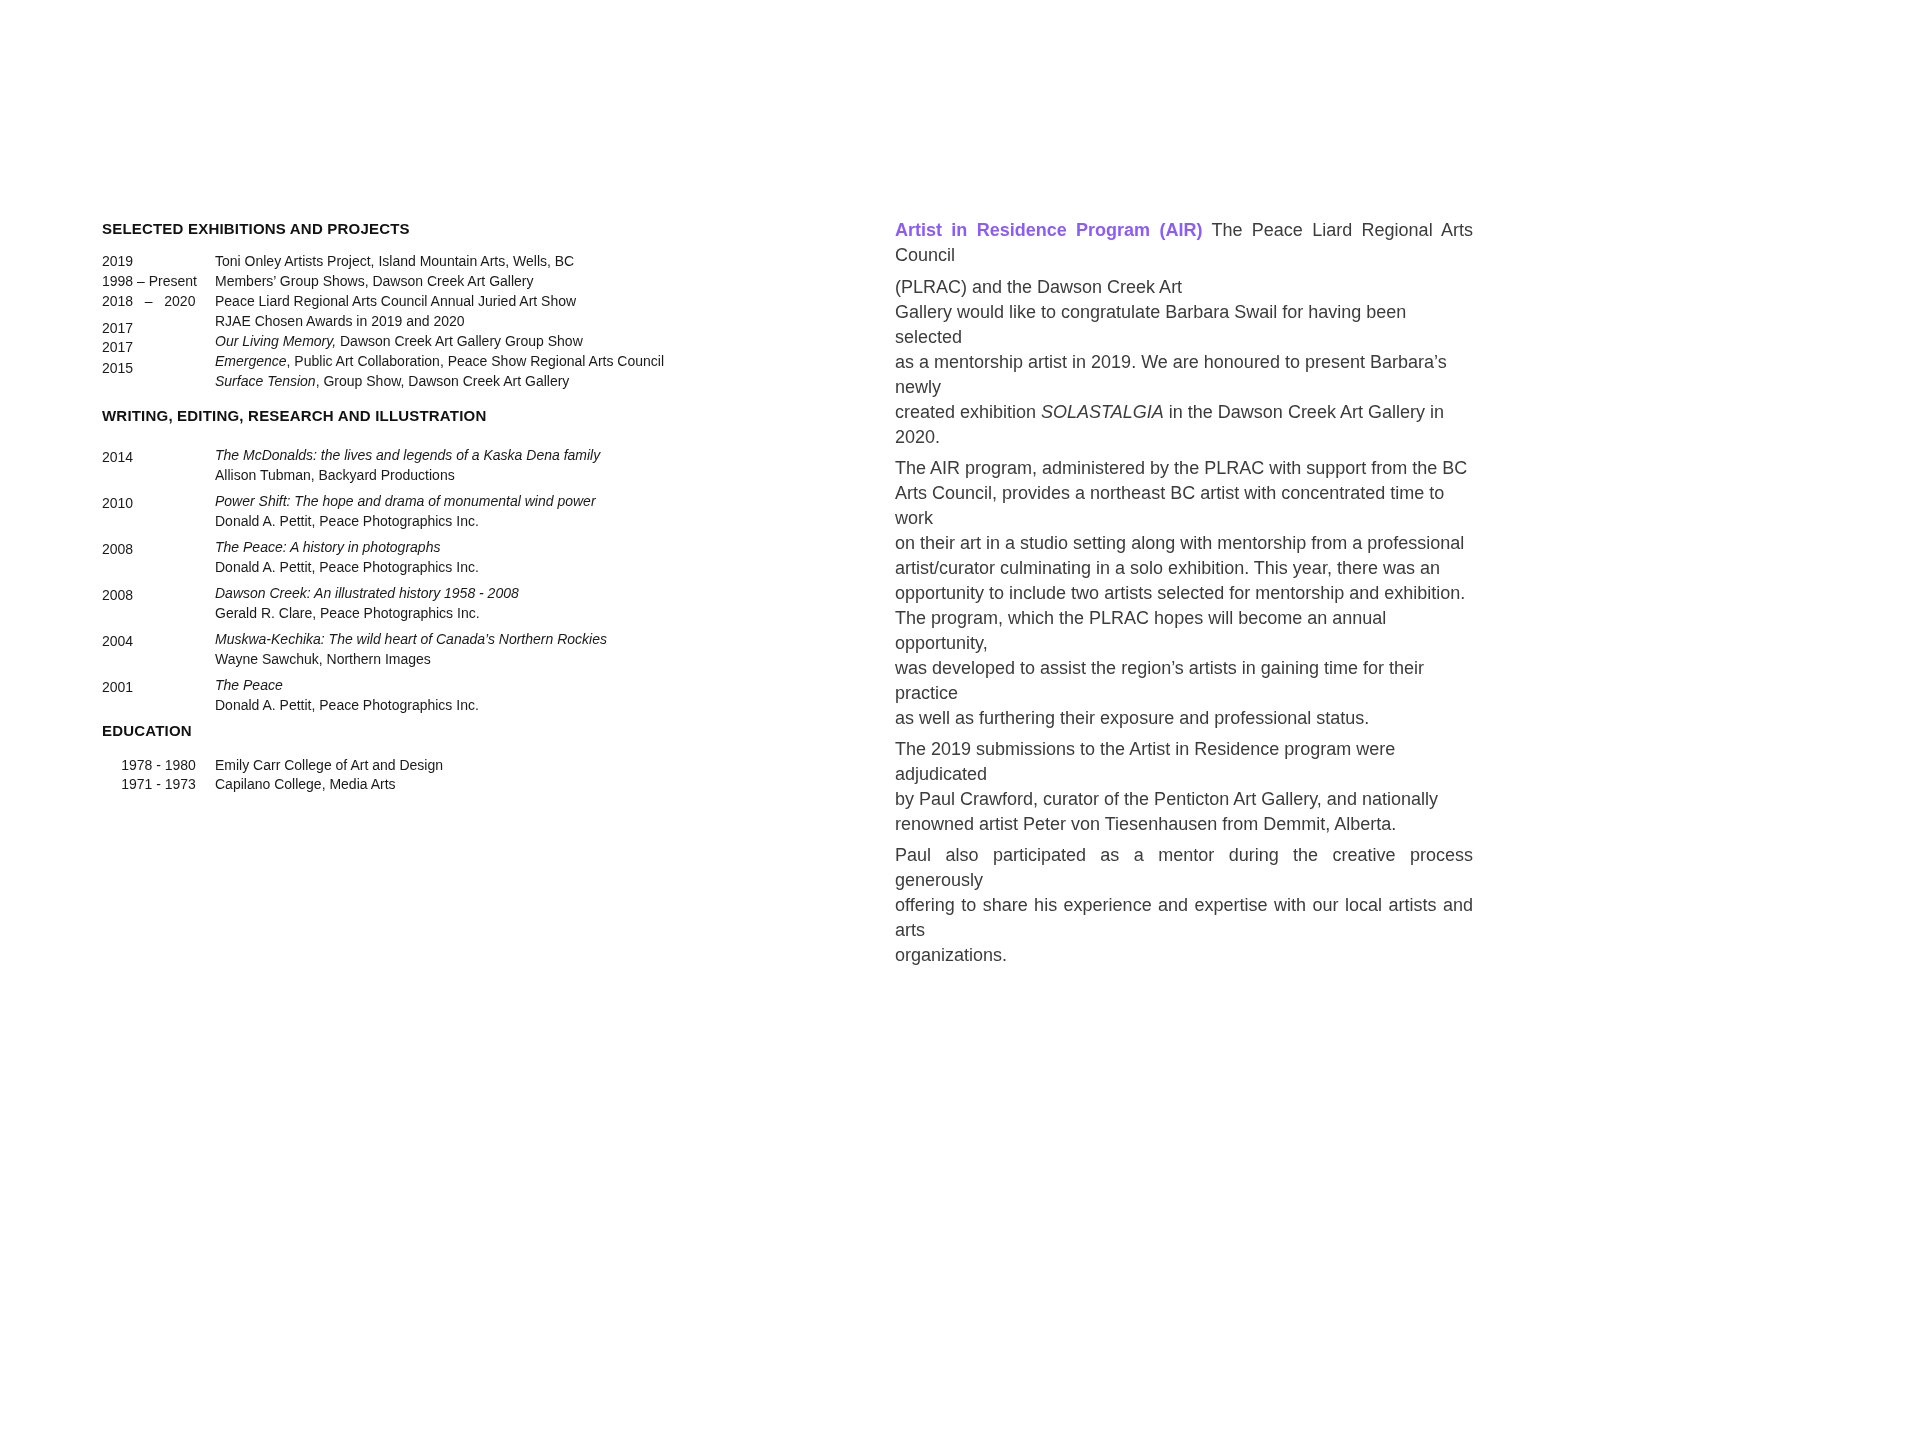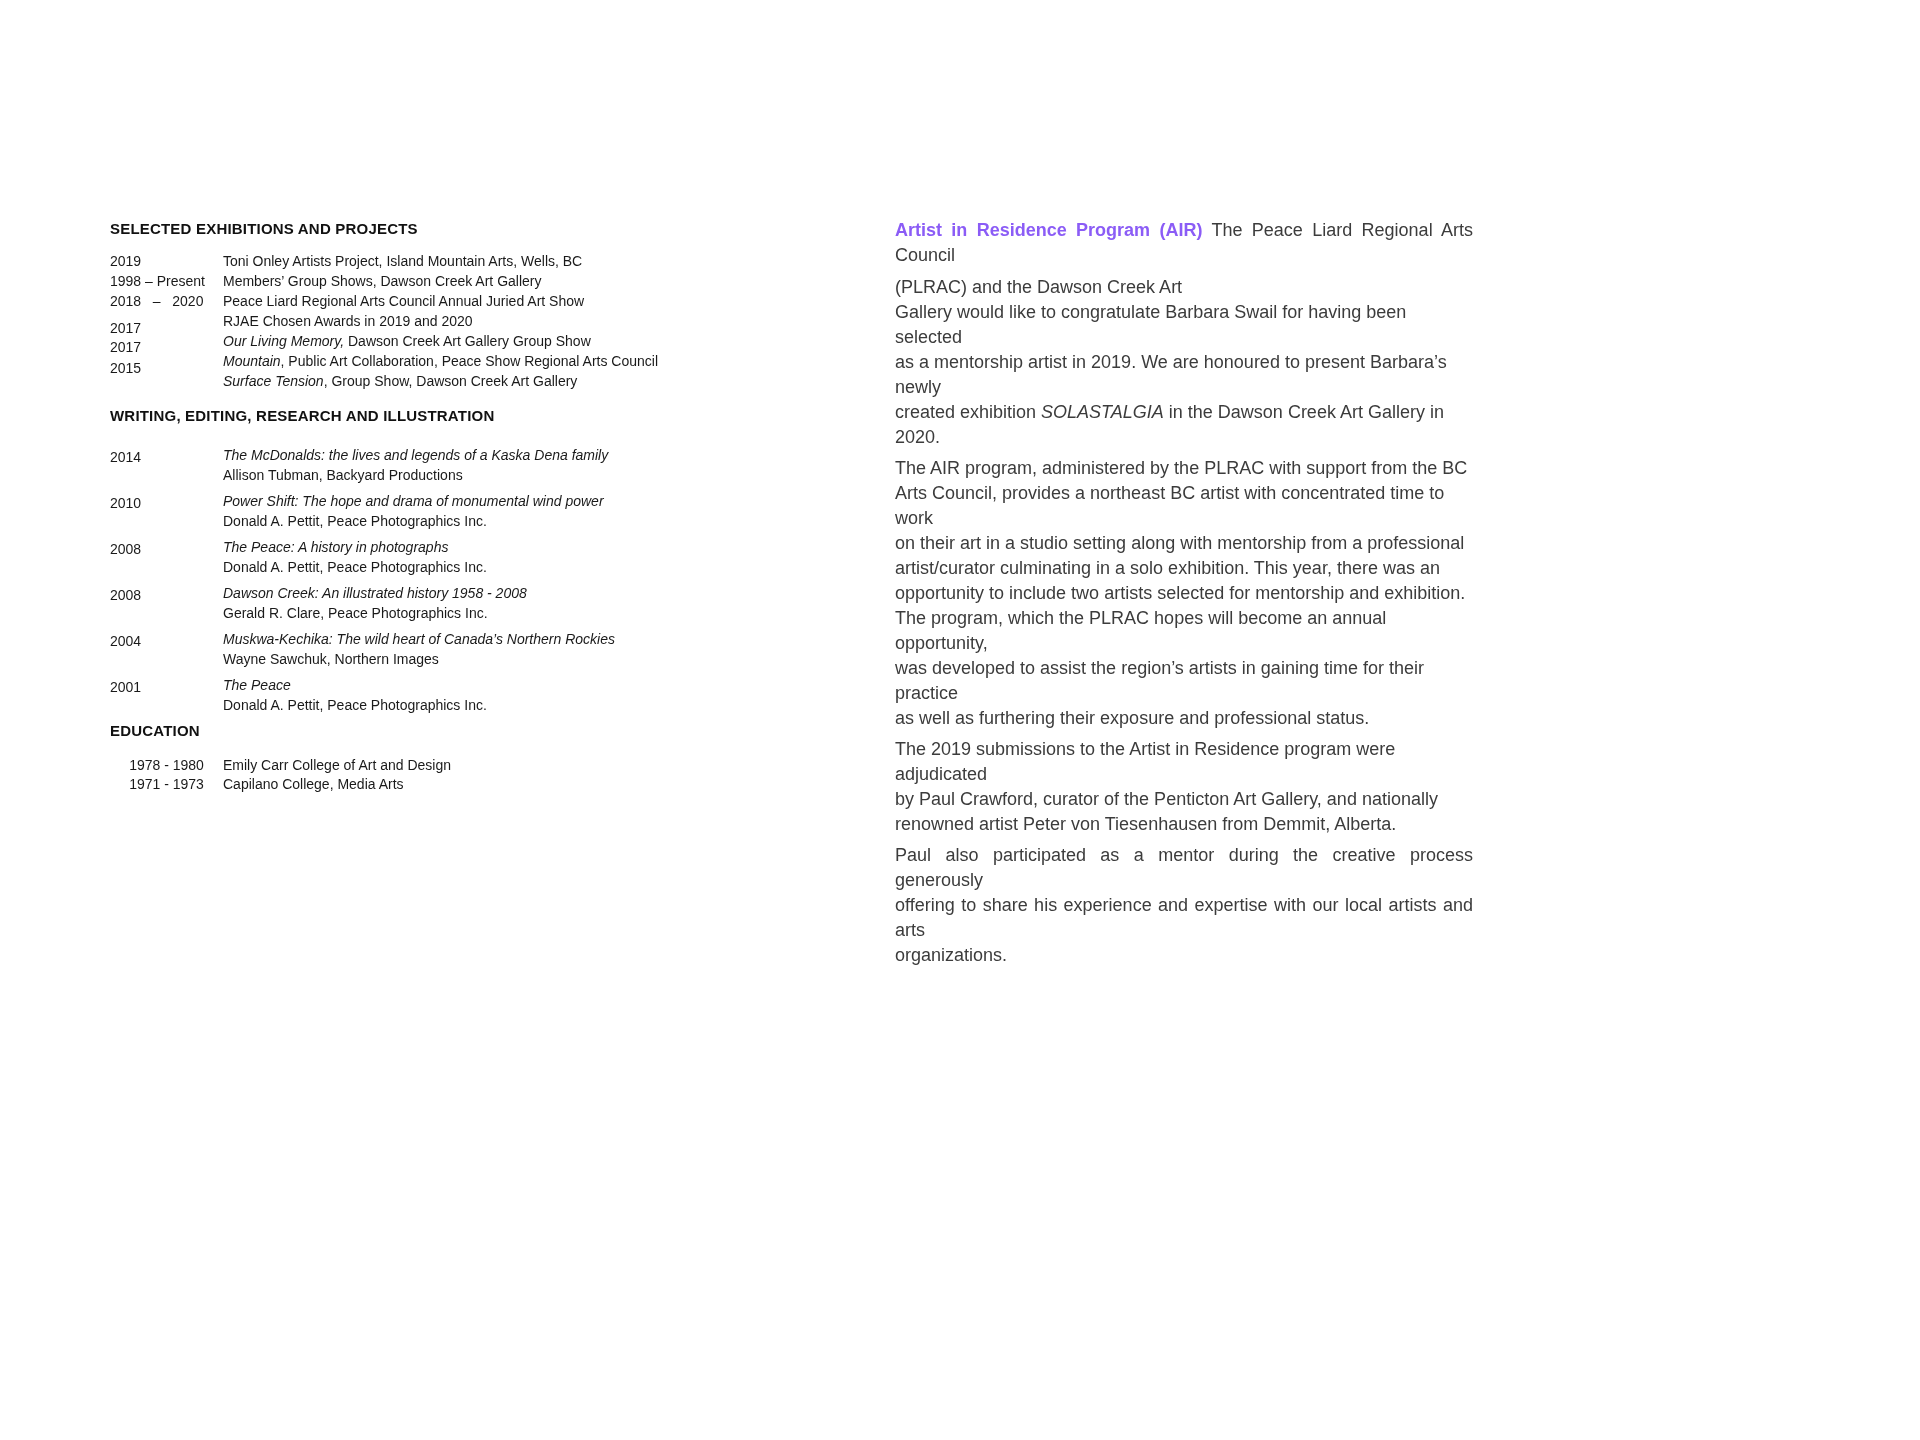--- a/index.html
+++ b/index.html
@@ -7,21 +7,21 @@
     width: 1920px; height: 1440px;
     background: #ffffff;
     font-family: "Liberation Sans", sans-serif;
     color: #1a1a1a;
     position: relative;
     overflow: hidden;
   }
   .page { position: absolute; inset: 0; background: #ffffff; }
 
   
-  .col-left { position: absolute; left: 110px; top: 220px; width: 640px; }
+  .col-left { position: absolute; left: 102px; top: 220px; width: 640px; }
   .sec-heading {
     font-size: 15px; font-weight: bold; color: #111111;
     margin: 0; letter-spacing: 0.2px; line-height: 18px;
   }
   .exh { display: flex; margin-top: 13px; }
   .exh-years { width: 113px; flex: none; }
   .yr { font-size: 14px; line-height: 20px; white-space: nowrap; }
   .exh-years .yr:nth-child(4) { margin-top: 7px; }
   .exh-years .yr:nth-child(5) { margin-top: -1px; }
   .exh-years .yr:nth-child(6) { margin-top: 1px; }
@@ -68,21 +68,21 @@
         <div class="yr">2017</div>
         <div class="yr">2017</div>
         <div class="yr">2015</div>
       </div>
       <div class="exh-lines">
         <div class="exl"><span class="it"></span><span>Toni Onley Artists Project, Island Mountain Arts, Wells, BC</span></div>
         <div class="exl"><span class="it"></span><span>Members’ Group Shows, Dawson Creek Art Gallery</span></div>
         <div class="exl"><span class="it"></span><span>Peace Liard Regional Arts Council Annual Juried Art Show</span></div>
         <div class="exl"><span class="it"></span><span>RJAE Chosen Awards in 2019 and 2020</span></div>
         <div class="exl"><span class="it">Our Living Memory,</span><span> Dawson Creek Art Gallery Group Show</span></div>
-        <div class="exl"><span class="it">Mountain</span><span>, Public Art Collaboration, Peace Show Regional Arts Council</span></div>
+        <div class="exl"><span class="it">Emergence</span><span>, Public Art Collaboration, Peace Show Regional Arts Council</span></div>
         <div class="exl"><span class="it">Surface Tension</span><span>, Group Show, Dawson Creek Art Gallery</span></div>
       </div>
     </div>
 
     <div class="writing-block">
       <h2 class="sec-heading">WRITING, EDITING, RESEARCH AND ILLUSTRATION</h2>
       <div class="wr-rows">
         <div class="wr-row">
           <div class="wr-year">2014</div>
           <div class="wr-body">

